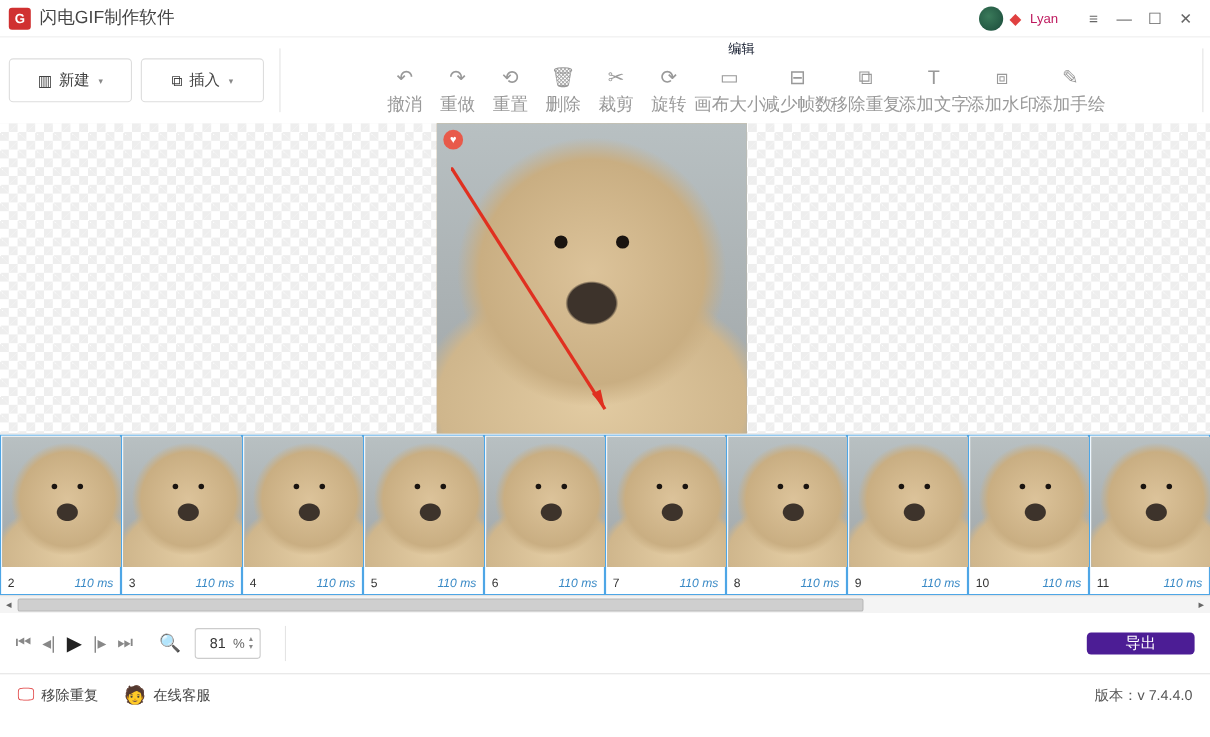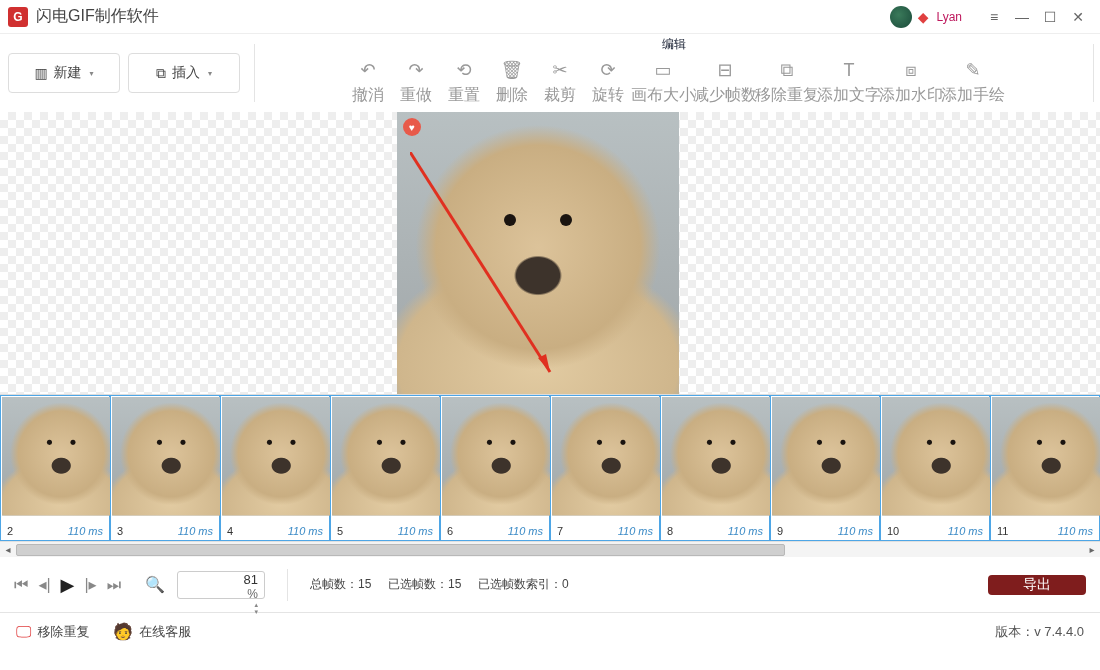--- a/index.html
+++ b/index.html
@@ -56,27 +56,27 @@
 .timeline .hscroll { height: 16px; background: #f4f4f4; border-top: 1px solid #e0e0e0; position: relative; display: flex; align-items: center; }
 .timeline .hscroll .arrow-btn { width: 16px; height: 16px; display: flex; align-items: center; justify-content: center; color: #666; font-size: 10px; cursor: pointer; }
 .timeline .hscroll .track { flex: 1; position: relative; height: 12px; }
 .timeline .hscroll .thumb-bar { position: absolute; left: 0; width: 72%; height: 12px; background: #cfcfcf; border: 1px solid #b8b8b8; border-radius: 2px; }
 
 .controls { height: 56px; display: flex; align-items: center; padding: 0 14px; gap: 12px; border-top: 1px solid #eee; }
 .controls .play-group { display: flex; align-items: center; gap: 10px; color: #888; font-size: 16px; }
 .controls .play-group .pb { cursor: pointer; }
 .controls .play-group .main-play { color: #222; font-size: 18px; }
 .controls .zoom-ico { color: #aaa; font-size: 16px; margin-left: 12px; }
-.controls .zoom-box { width: 88px; height: 28px; border: 1px solid #ccc; border-radius: 3px; display: flex; align-items: flex-end; padding: 0 6px; flex-direction: column; }
+.controls .zoom-box { width: 60px; height: 28px; border: 1px solid #ccc; border-radius: 3px; display: flex; align-items: center; padding: 0 6px; }
 .controls .zoom-box .val { flex: 1; text-align: center; font-size: 13px; }
 .controls .zoom-box .pct { font-size: 12px; color: #666; }
 .controls .zoom-box .spin { display: flex; flex-direction: column; font-size: 7px; color: #888; margin-left: 4px; line-height: 7px; }
 .controls .divider { width: 1px; height: 32px; background: #e4e4e4; margin: 0 10px; }
 .controls .stats { font-size: 12px; color: #444; }
-.controls .export { margin-left: auto; width: 98px; height: 20px; background: #7f1d1d; color: #fff; border-radius: 4px; display: flex; align-items: center; justify-content: center; font-size: 14px; cursor: pointer; }
+.controls .export { margin-left: auto; width: 98px; height: 20px; background: #4c1d95; color: #fff; border-radius: 4px; display: flex; align-items: center; justify-content: center; font-size: 14px; cursor: pointer; }
 
 .footer { height: 38px; border-top: 1px solid #e4e4e4; display: flex; align-items: center; padding: 0 16px; gap: 24px; font-size: 13px; color: #444; }
 .footer .link { display: flex; align-items: center; gap: 6px; cursor: pointer; }
 .footer .link .ic { color: #e04040; font-size: 16px; }
 .footer .ver { margin-left: auto; color: #555; }
 </style>
 </head>
 <body>
 
 <div class="titlebar">
@@ -286,27 +286,20 @@
   <span class="zoom-ico">🔍</span>
   <div class="zoom-box">
     <span class="val">81</span>
     <span class="pct">%</span>
     <span class="spin">
         <span>▴</span>
         <span>▾</span>
       </span>
   </div>
   <div class="divider"></div>
-  <div class="stats">
-    <span>总帧数：</span><span>15</span>
-    &nbsp;&nbsp;&nbsp;
-    <span>已选帧数：</span><span>15</span>
-    &nbsp;&nbsp;&nbsp;
-    <span>已选帧数索引：</span><span>0</span>
-  </div>
   <div class="export">
       <span>导出</span>
     </div>
 </div>
 
 <div class="footer">
   <div class="link">
     <span class="ic">🖵</span>
     <span>移除重复</span>
   </div>

